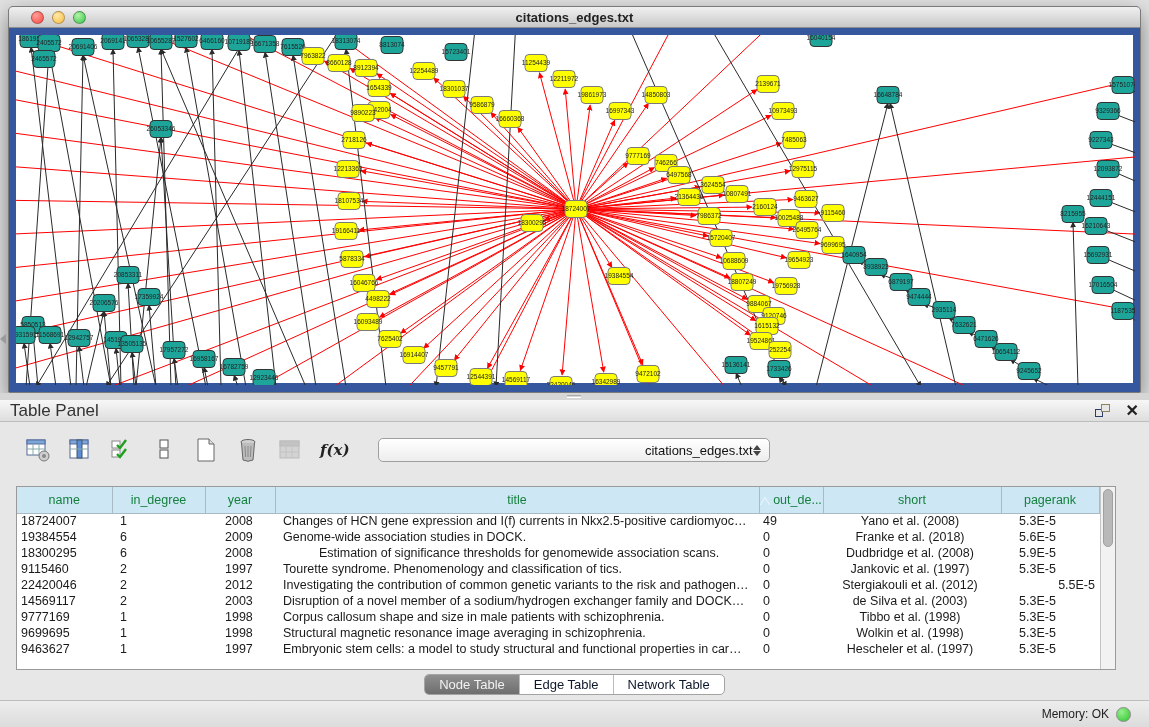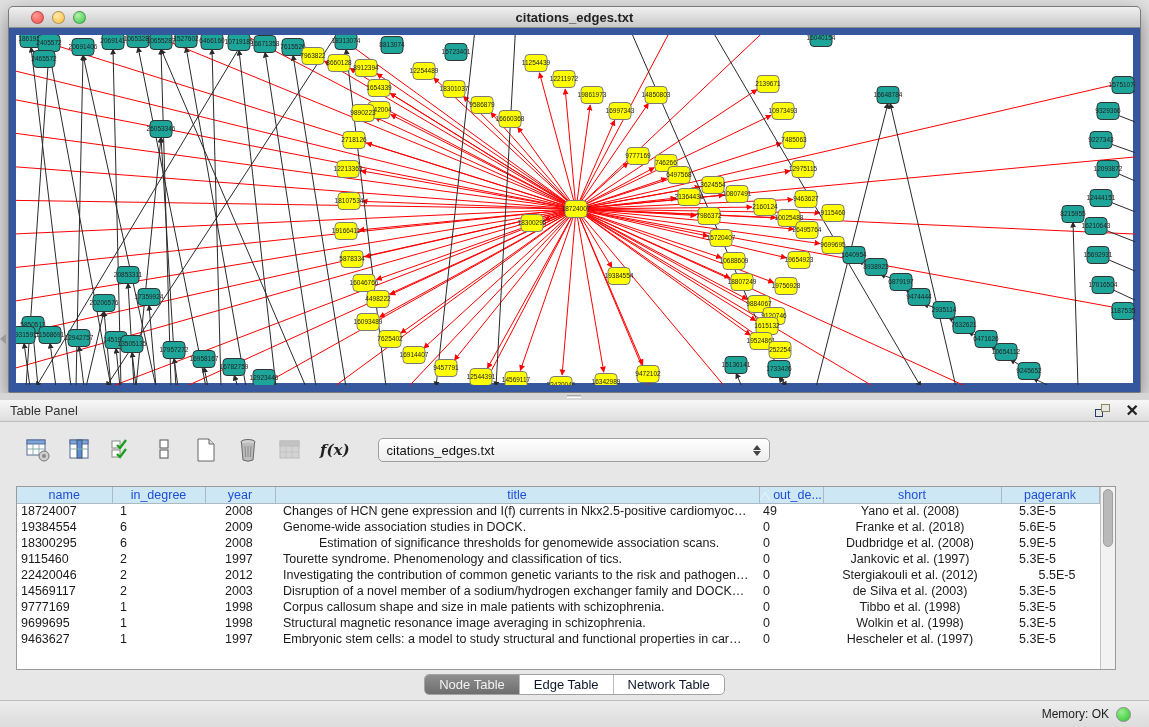--- a/index.html
+++ b/index.html
@@ -31,46 +31,46 @@
   .splitter .grip { position:absolute; left:567px; top:2px; width:14px; height:3px;
     border-top:1px solid #aaa; border-bottom:1px solid #fff; }
   .collapse-arrow { position:absolute; left:0px; top:334px; width:0; height:0;
     border-top:5px solid transparent; border-bottom:5px solid transparent; border-right:6px solid #9a9a9a; }
 
   
   .table-panel { position:absolute; left:0; top:400px; width:1149px; height:300px;
     background:#e7e7e7; }
   .panel-titlebar { height:22px; background:linear-gradient(#f7f7f7,#dedede);
     border-bottom:1px solid #bdbdbd; display:flex; align-items:center; padding:0 10px; }
-  .panel-titlebar .ptitle { font-size:13px; color:#333; flex:1; }
+  .panel-titlebar .ptitle { font-size:17px; color:#333; flex:1; }
   .float-icon { width:15px; height:13px; position:relative; margin-right:16px; }
   .float-icon .sq1 { position:absolute; left:0; bottom:0; width:8px; height:8px; border:1.5px solid #2c3e66; background:#e7e7e7;}
   .float-icon .sq2 { position:absolute; right:0; top:0; width:9px; height:8px; border:1.5px solid #8a8658; background:#e7e7e7;}
   .close-icon { font-size:16px; font-weight:bold; color:#222; line-height:14px; cursor:default; }
 
-  .toolbar { display:flex; align-items:center; gap:14px; padding:14px 0 10px 24px; }
+  .toolbar { display:flex; align-items:center; gap:14px; padding:14px 0 10px 24px;text-align:right; }
   .tb-icon { width:28px; height:28px; display:flex; align-items:center; justify-content:center; }
   .tb-icon.disabled { opacity:.45; }
   .fx { font-family:"DejaVu Serif", serif; font-style:italic; font-weight:bold;
     font-size:15px; color:#222; margin-left:2px; }
   .combo { margin-left:14px; width:392px; height:24px; background:linear-gradient(#fff,#ededed);
     border:1px solid #9f9f9f; border-radius:5px; display:flex; align-items:center;
     padding:0 8px; font-size:13px; color:#111; box-shadow:inset 0 1px 1px rgba(255,255,255,.8); }
   .combo .cval { flex:1; }
   .combo .spin { display:flex; flex-direction:column; gap:1px; align-items:center; }
   .combo .spin i { width:0; height:0; border-left:4px solid transparent; border-right:4px solid transparent; }
   .combo .spin .up { border-bottom:5px solid #444; }
   .combo .spin .dn { border-top:5px solid #444; }
 
   .table-wrap { position:absolute; left:16px; top:86px; width:1100px; height:184px;
     background:#fff; border:1px solid #9a9a9a; display:flex; }
   .grid { flex:1; overflow:hidden; }
   .grid table { border-collapse:collapse; width:1082px; table-layout:fixed; font-size:12.5px; }
   .grid th { background:#cde7f5; border:1px solid #a9bac4; border-top:none;
-    font-weight:normal; color:#1d4ed8; height:16px; text-align:center; overflow:hidden; white-space:nowrap; }
+    font-weight:normal; color:#15803d; height:26px; text-align:center; overflow:hidden; white-space:nowrap; }
   .grid th:first-child { border-left:none; }
   .grid td { height:16px; color:#1a1a1a; overflow:hidden; white-space:nowrap; padding:0 4px; }
   .sort-tri { display:inline-block; width:0; height:0; border-left:5px solid transparent;
     border-right:5px solid transparent; border-bottom:8px solid #fff; margin-right:3px;
     vertical-align:-1px; box-shadow:0 0 0 0; position:relative; }
   .sort-tri:after { content:""; position:absolute; left:-5px; top:1px; width:0; height:0;
     border-left:5px solid transparent; border-right:5px solid transparent; border-bottom:8px solid #cde7f5; }
   .sort-wrap { display:inline-block; position:relative; }
   .vscroll { width:15px; background:#f2f2f2; border-left:1px solid #c4c4c4; position:relative; }
   .vthumb { position:absolute; top:2px; left:2px; width:10px; height:58px; background:#b9b9b9;
@@ -862,21 +862,21 @@
                 <td style="text-align:center;padding-left:0px">Jankovic et al. (1997)</td>
                 <td style="text-align:left;padding-left:18px">5.3E-5</td>
               </tr>
               <tr>
                 <td style="text-align:left;padding-left:4px">22420046</td>
                 <td style="text-align:left;padding-left:8px">2</td>
                 <td style="text-align:left;padding-left:20px">2012</td>
                 <td style="text-align:left;padding-left:8px">Investigating the contribution of common genetic variants to the risk and pathogen…</td>
                 <td style="text-align:left;padding-left:4px">0</td>
                 <td style="text-align:center;padding-left:0px">Stergiakouli et al. (2012)</td>
-                <td style="text-align:center;padding-left:18px">5.5E-5</td>
+                <td style="text-align:right;padding-left:18px">5.5E-5</td>
               </tr>
               <tr>
                 <td style="text-align:left;padding-left:4px">14569117</td>
                 <td style="text-align:left;padding-left:8px">2</td>
                 <td style="text-align:left;padding-left:20px">2003</td>
                 <td style="text-align:left;padding-left:8px">Disruption of a novel member of a sodium/hydrogen exchanger family and DOCK…</td>
                 <td style="text-align:left;padding-left:4px">0</td>
                 <td style="text-align:center;padding-left:0px">de Silva et al. (2003)</td>
                 <td style="text-align:left;padding-left:18px">5.3E-5</td>
               </tr>

